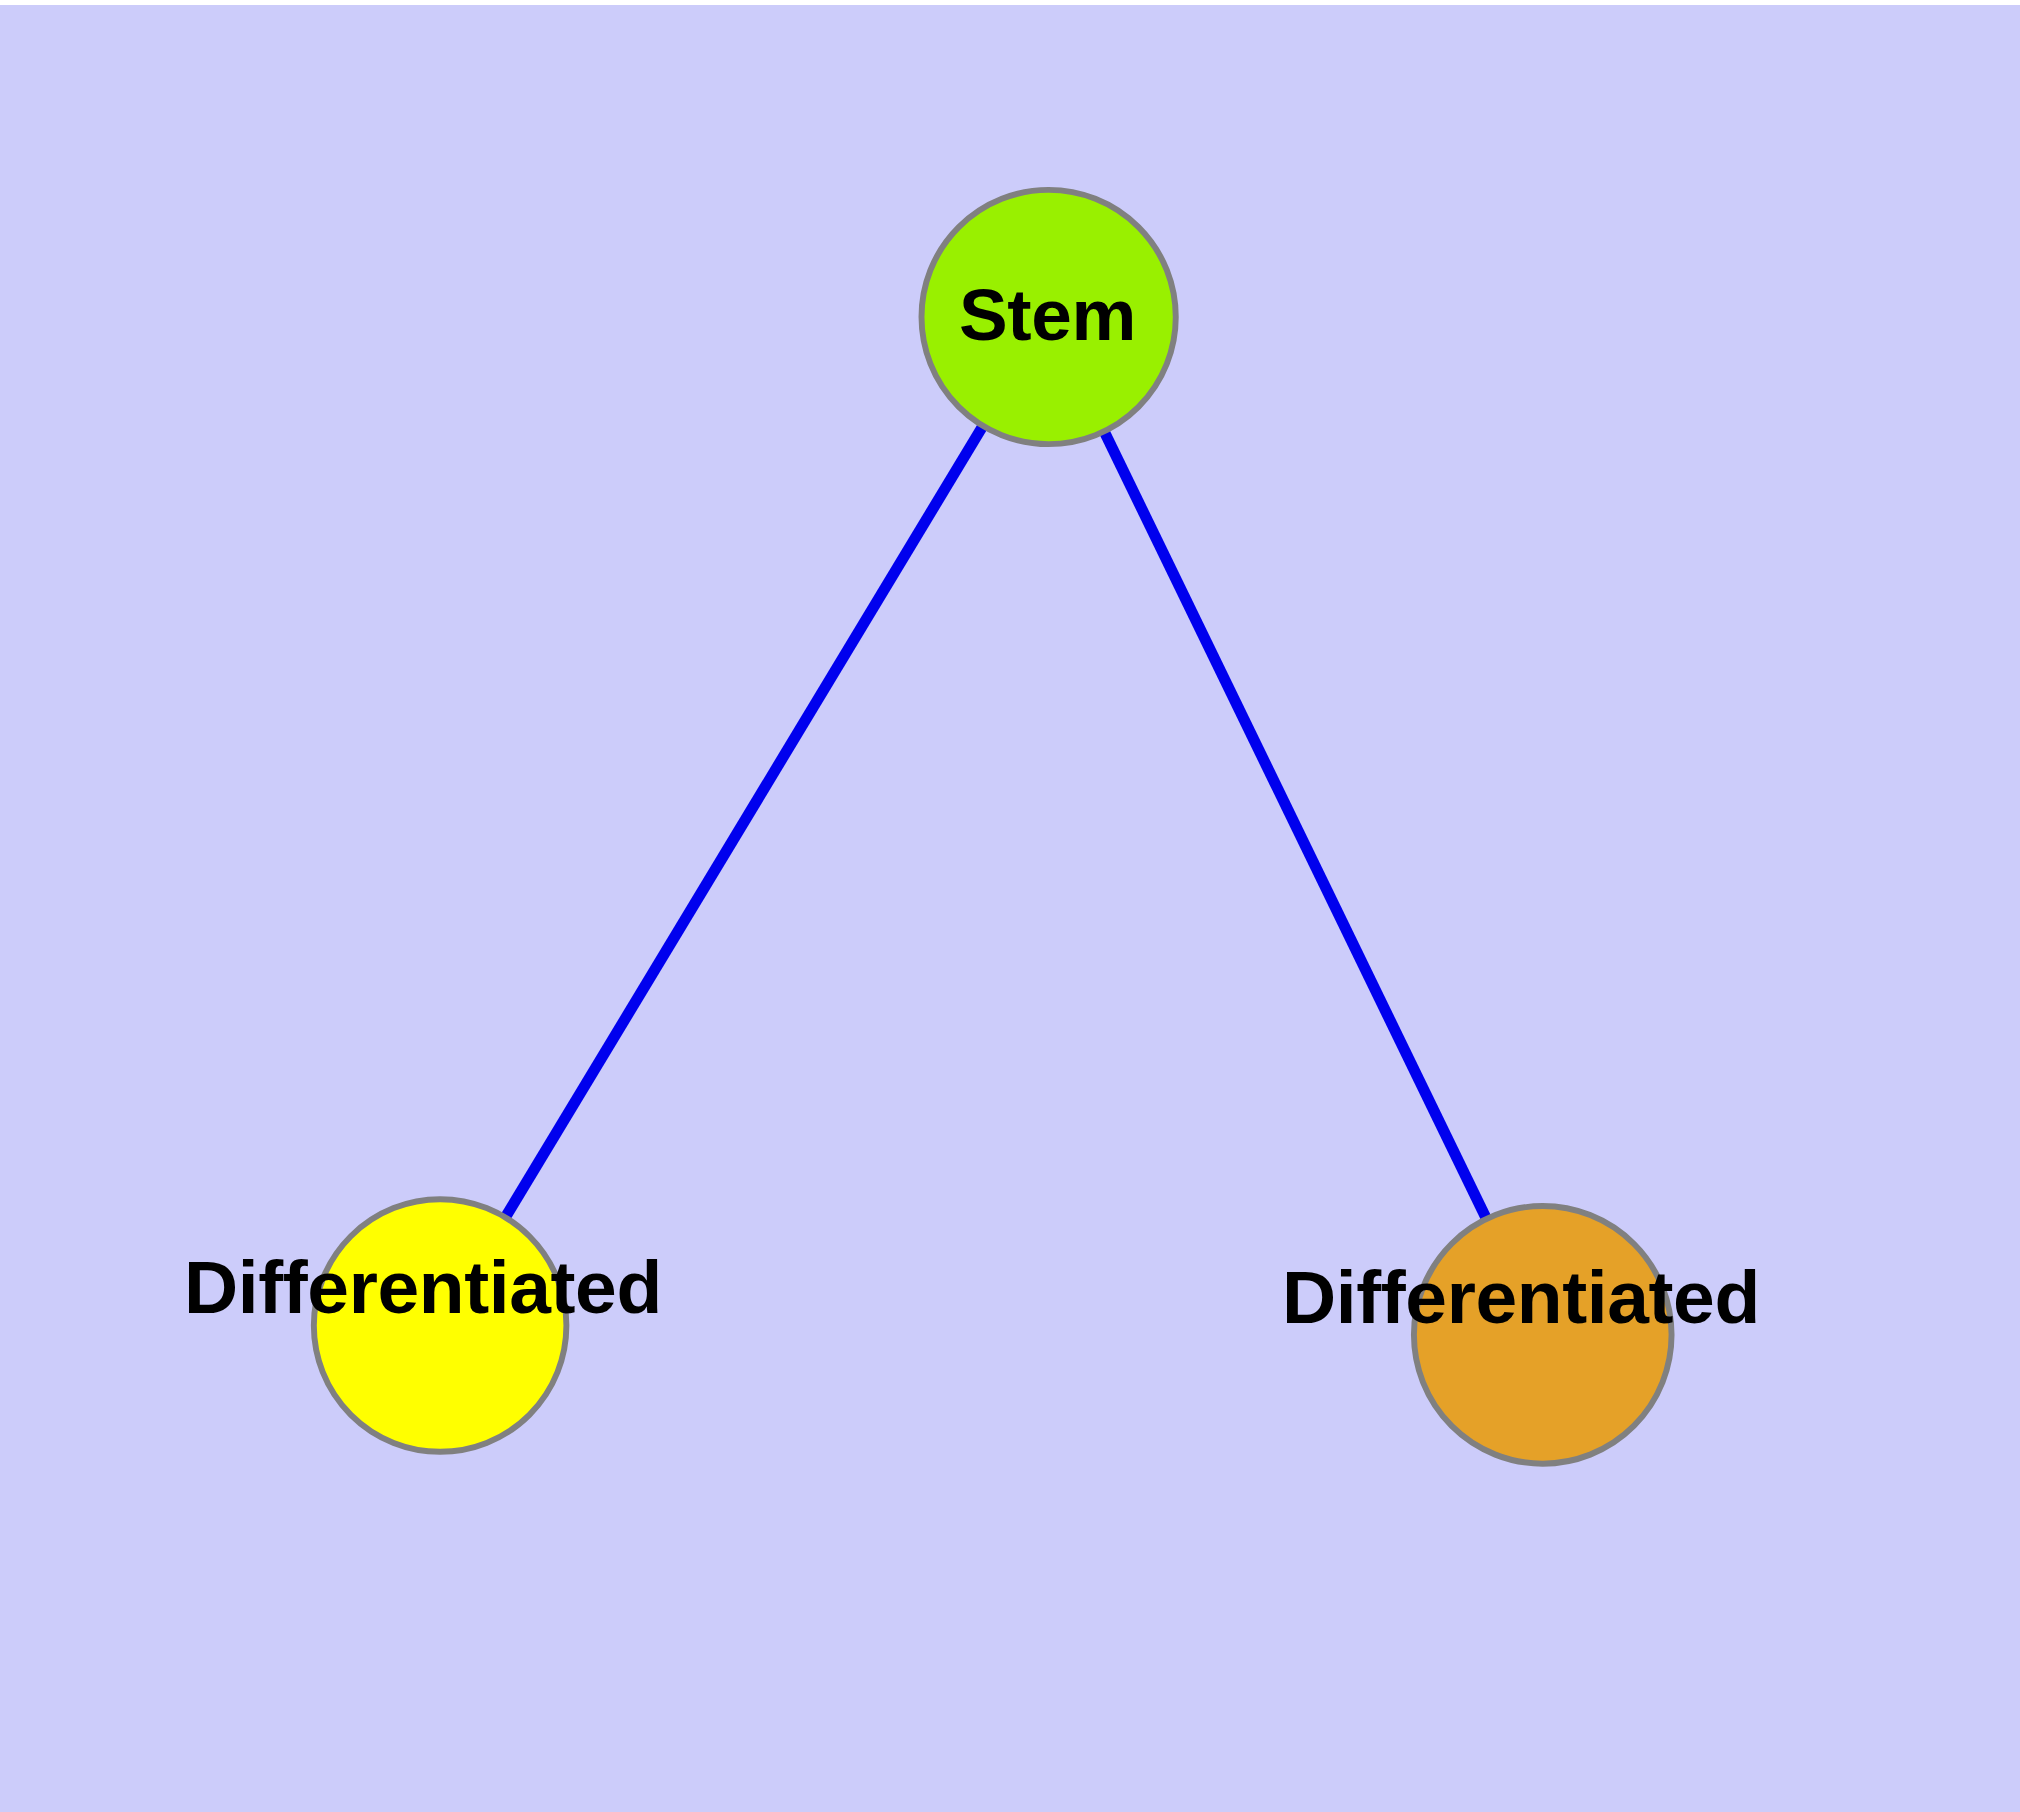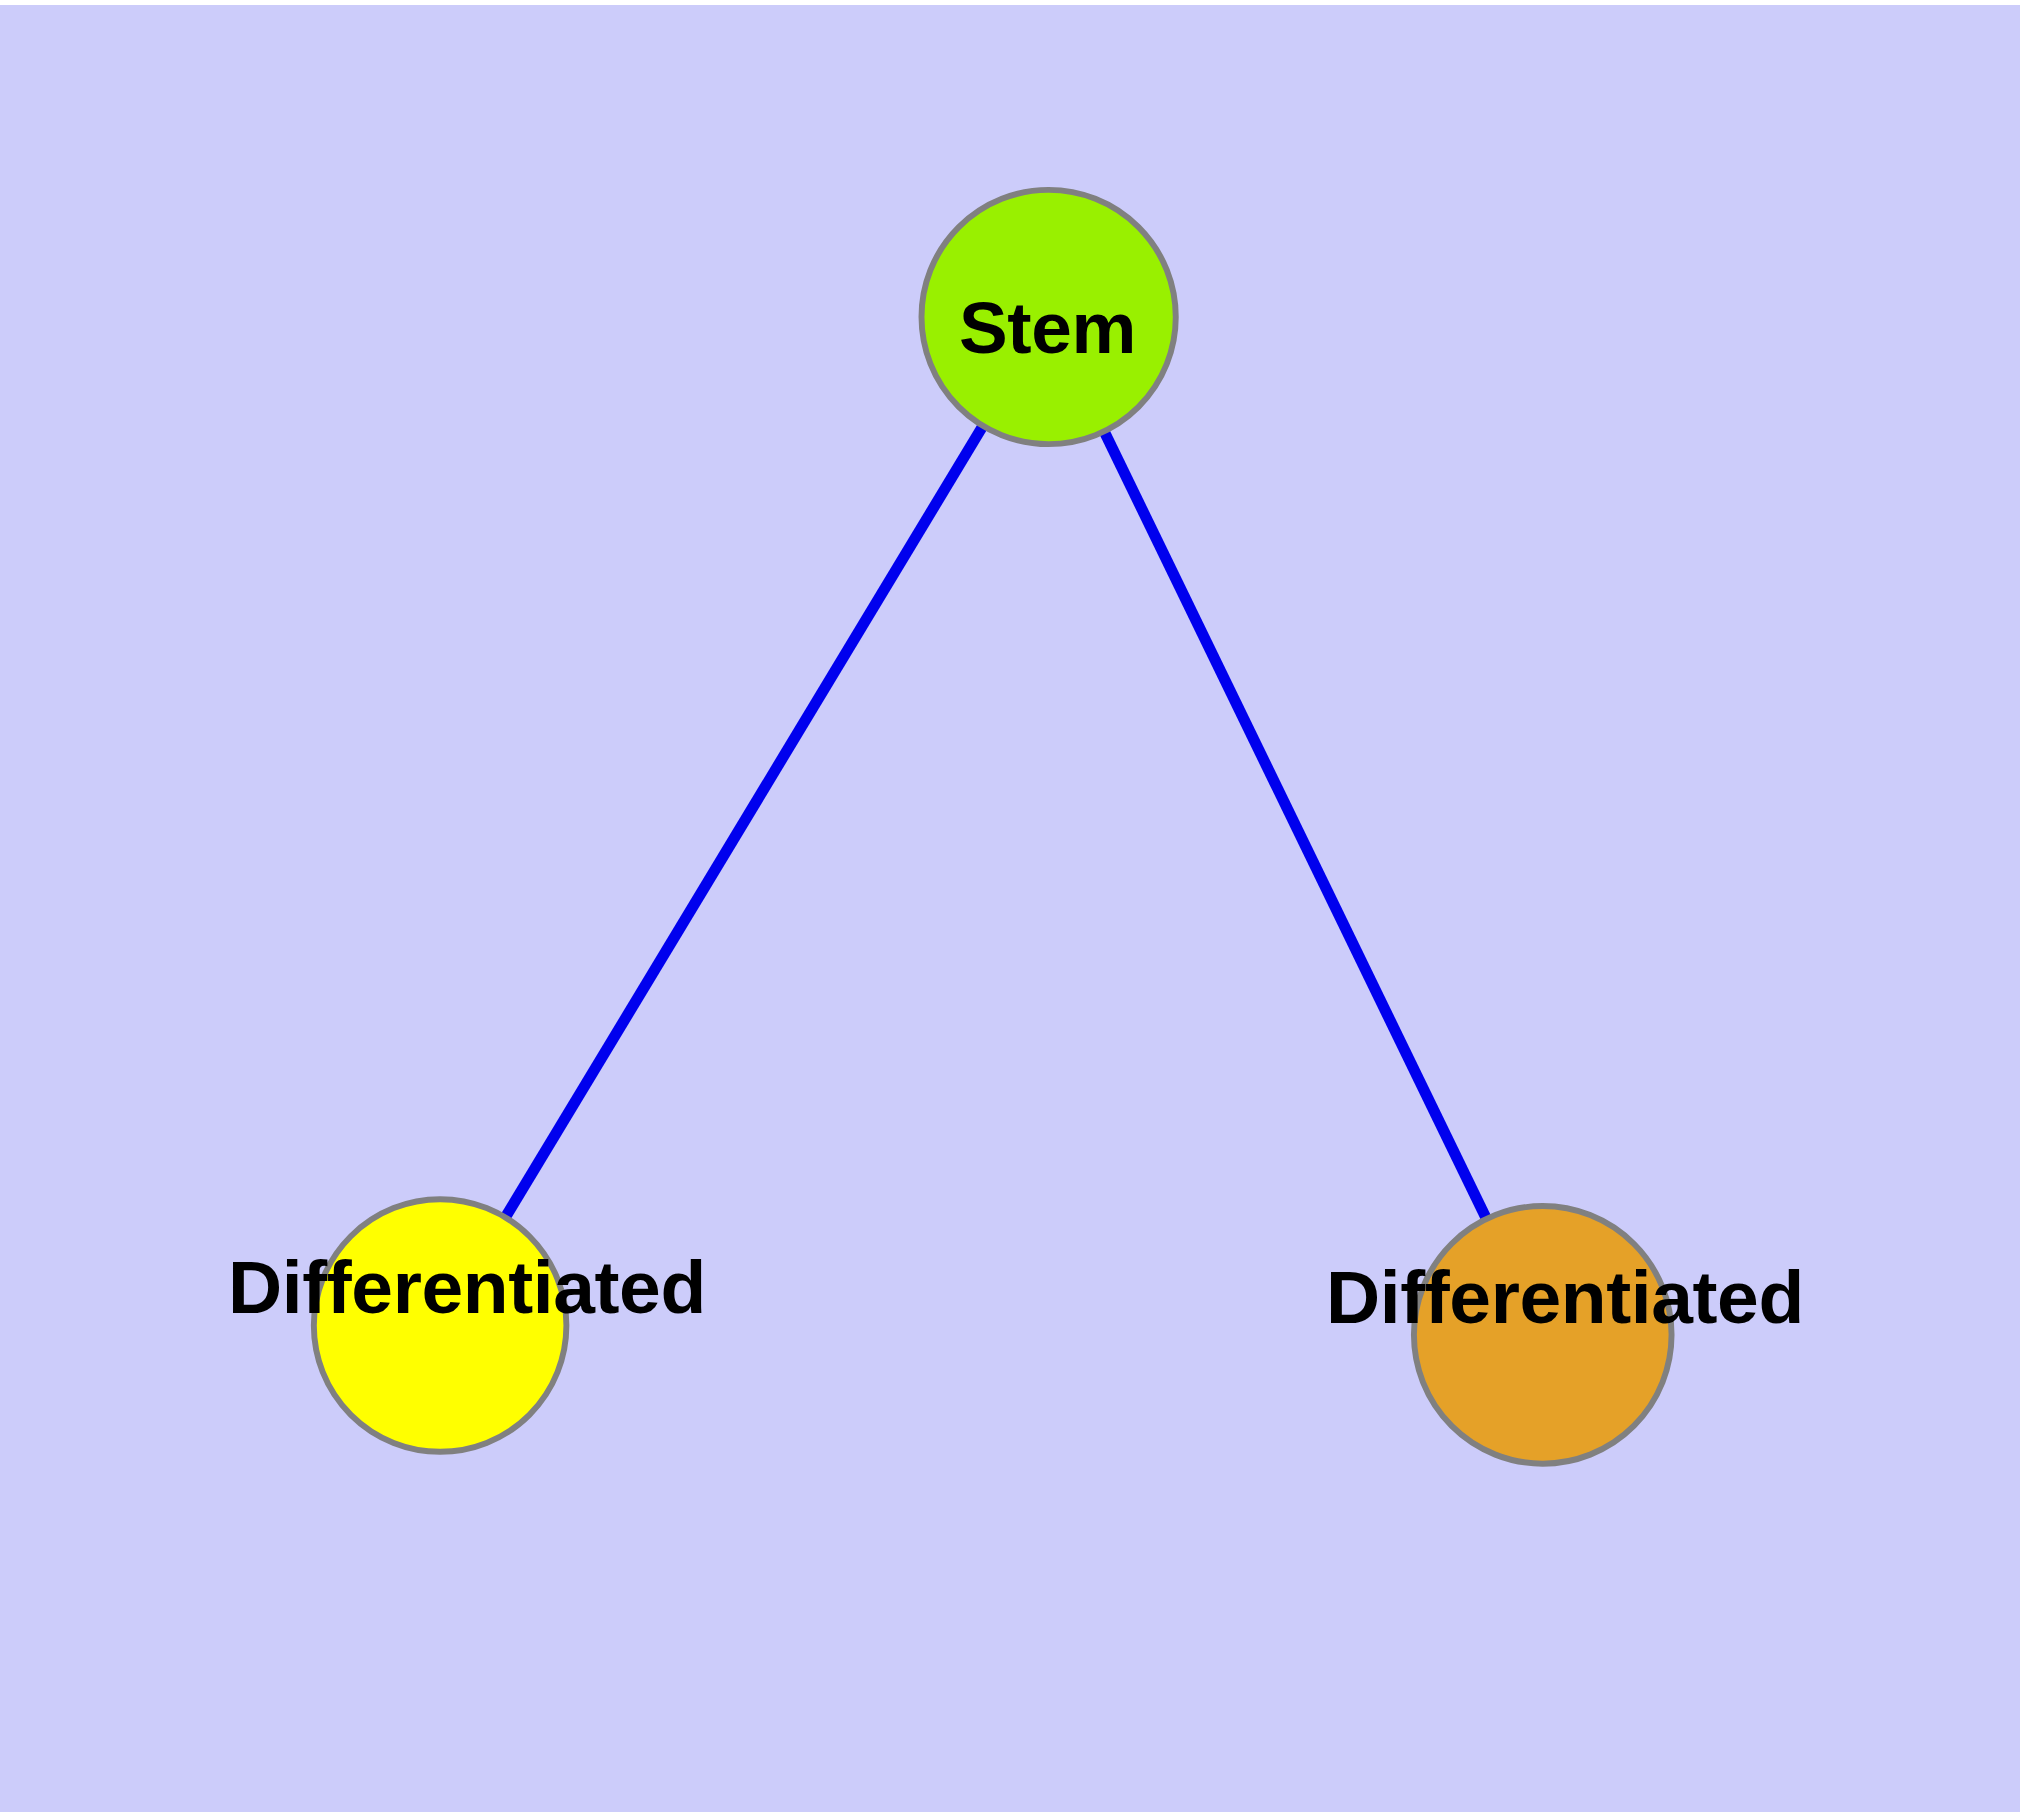--- a/index.html
+++ b/index.html
@@ -39,21 +39,20 @@
     line-height: 1.12;
     white-space: nowrap;
     letter-spacing: -0.4px;
     pointer-events: none;
   }
   .label-stem {
     font-size: 73px;
   }
   .label-two-line {
     font-size: 75px;
-    margin-left: 44px;
   }
 </style>
 </head>
 <body>
 
 <div id="canvas">
 
   <div id="plot-bg" style="background: rgb(204, 204, 250);"></div>
 
   <svg id="graph-svg" viewBox="0 0 2384 2138">
@@ -63,21 +62,21 @@
       <line x1="1303.3778157868148" y1="510.7405776328726" x2="1752.7487919002006" y2="1436.460204240379" id="edge-b" stroke="#0000ee" stroke-width="13" stroke-linecap="butt"></line>
     </g>
 
     <g>
       <circle id="node-stem" cx="1237" cy="374" r="150" fill="#99f000" stroke="#808080" stroke-width="7"></circle>
       <circle id="node-diff_a" cx="519" cy="1564" r="149" fill="#ffff00" stroke="#808080" stroke-width="7"></circle>
       <circle id="node-diff_b" cx="1820" cy="1575" r="152" fill="#e5a128" stroke="#808080" stroke-width="7"></circle>
     </g>
   </svg>
 
-  <div class="node-label label-stem" id="label-stem" style="visibility: visible; left: 959px; top: 287px;">
+  <div class="node-label label-stem" id="label-stem" style="visibility: visible; left: 959px; top: 274px;">
     <span>Stem</span>
   </div>
 
   <div class="node-label label-two-line" id="label-diff_a" style="visibility: visible; left: 184px; top: 1245px;">
     <div>Differentiated</div>
   </div>
 
   <div class="node-label label-two-line" id="label-diff_b" style="visibility: visible; left: 1282px; top: 1255px;">
     <div>Differentiated</div>
   </div>

